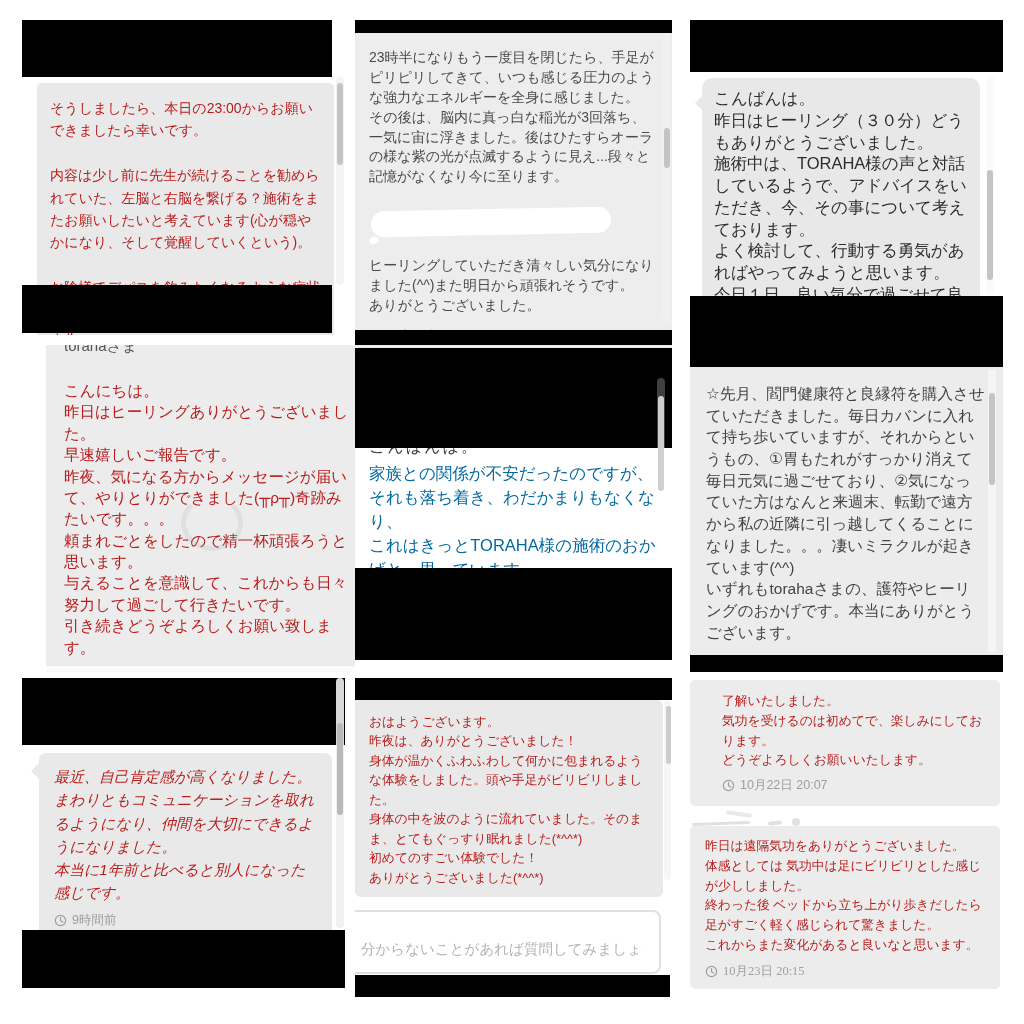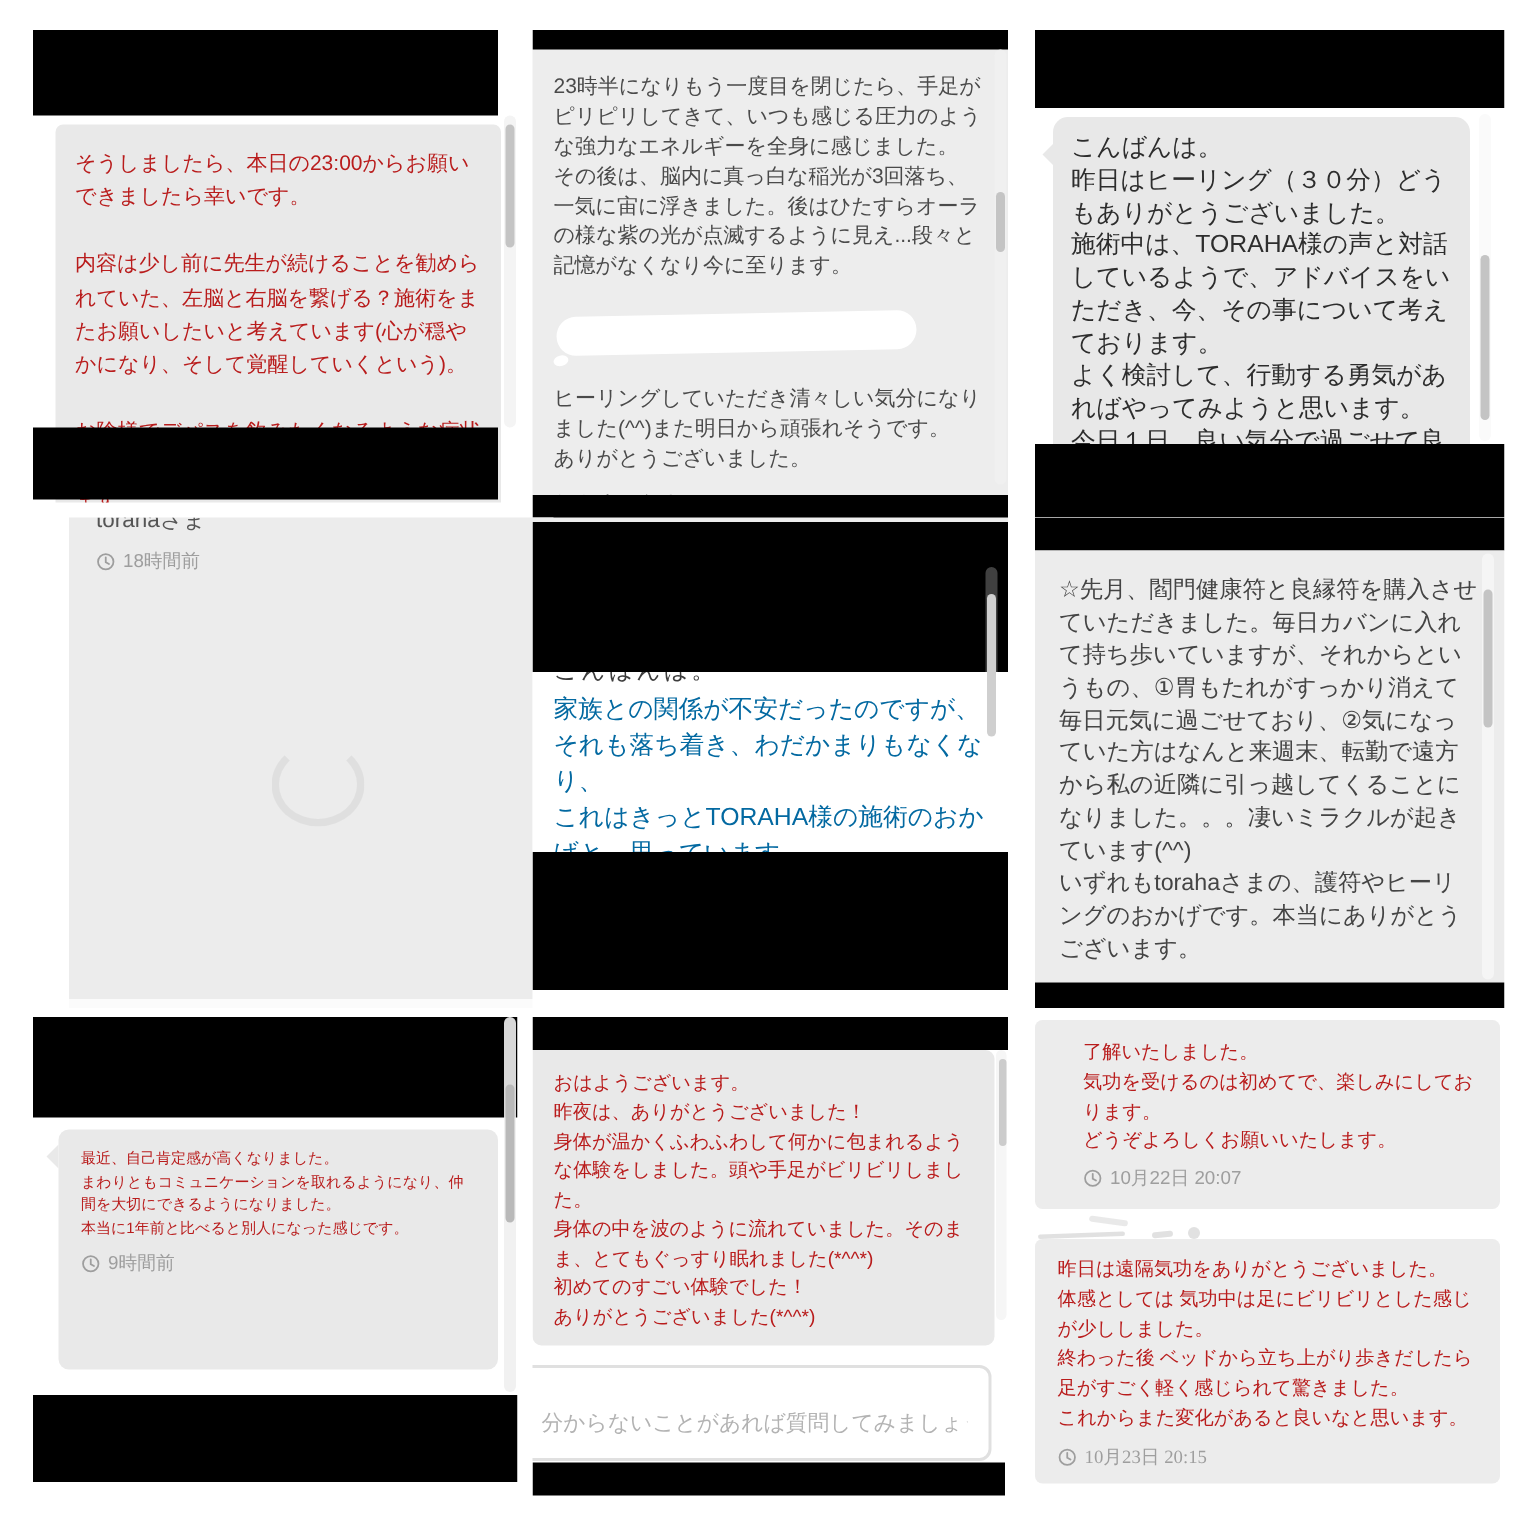--- a/index.html
+++ b/index.html
@@ -89,21 +89,21 @@
   .p6 .blk-bot{left:0;top:310px;width:313px;height:17px;}
   .p6 .sb-track{right:7px;top:24px;width:8px;height:284px;background:#f5f5f5;}
   .p6 .sb-thumb{right:8px;top:48px;height:92px;}
 
   
   .p7 .blk-top{left:0;top:0;width:323px;height:67px;}
   .p7 .bubble{position:absolute;left:17px;top:75px;width:293px;min-height:160px;
     background:#e9e9e9;border-radius:7px;padding:12px 15px 10px;box-sizing:border-box;}
   .p7 .bubble:after{content:"";position:absolute;left:-8px;top:10px;
     border:8px solid transparent;border-right-color:#e9e9e9;border-left:0;}
-  .p7 .msg{font-size:10px;line-height:1.55;}
+  .p7 .msg{font-size:15px;line-height:1.55;font-style:italic;}
   .p7 .ts{margin-top:7px;}
   .p7 .blk-bot{left:0;top:252px;width:323px;height:58px;}
   .p7 .sb-track{right:1px;top:0;width:8px;height:250px;background:rgba(240,240,240,0.9);}
   .p7 .sb-thumb{right:2px;top:45px;height:92px;background:#b9b9b9;}
 
   
   .p8 .blk-top{left:0;top:0;width:317px;height:22px;}
   .p8 .bubble{position:absolute;left:0;top:22px;width:308px;min-height:185px;
     background:#e9e9e9;border-radius:0 6px 6px 6px;padding:12px 14px 10px;box-sizing:border-box;}
   .p8 .msg{font-size:12.8px;line-height:1.52;}
@@ -177,20 +177,27 @@
     <div class="blk blk-bot"></div>
     <div class="sb-track"></div>
     <div class="sb-thumb"></div>
   </div>
 
   <div class="panel p4">
     <div class="header-cut">
       <span>torahaさま</span>
     </div>
     <div class="ghost-ring"></div>
+    <div class="msg">こんにちは。
+昨日はヒーリングありがとうございました。
+早速嬉しいご報告です。
+昨夜、気になる方からメッセージが届いて、やりとりができました(╥ρ╥)奇跡みたいです。。。
+頼まれごとをしたので精一杯頑張ろうと思います。
+与えることを意識して、これからも日々努力して過ごして行きたいです。
+引き続きどうぞよろしくお願い致します。</div>
     <div class="ts">
       <svg width="13" height="13" viewBox="0 0 24 24">
           <circle cx="12" cy="12" r="9.5" fill="none" stroke="#9e9e9e" stroke-width="2.2"></circle>
           <path d="M12 6.5v6l4 2.4" fill="none" stroke="#9e9e9e" stroke-width="2.2" stroke-linecap="round"></path>
         </svg>
       <span>18時間前</span>
     </div>
     <div class="sb-track"></div>
     <div class="sb-thumb"></div>
     <div class="bottom-strip"></div>

